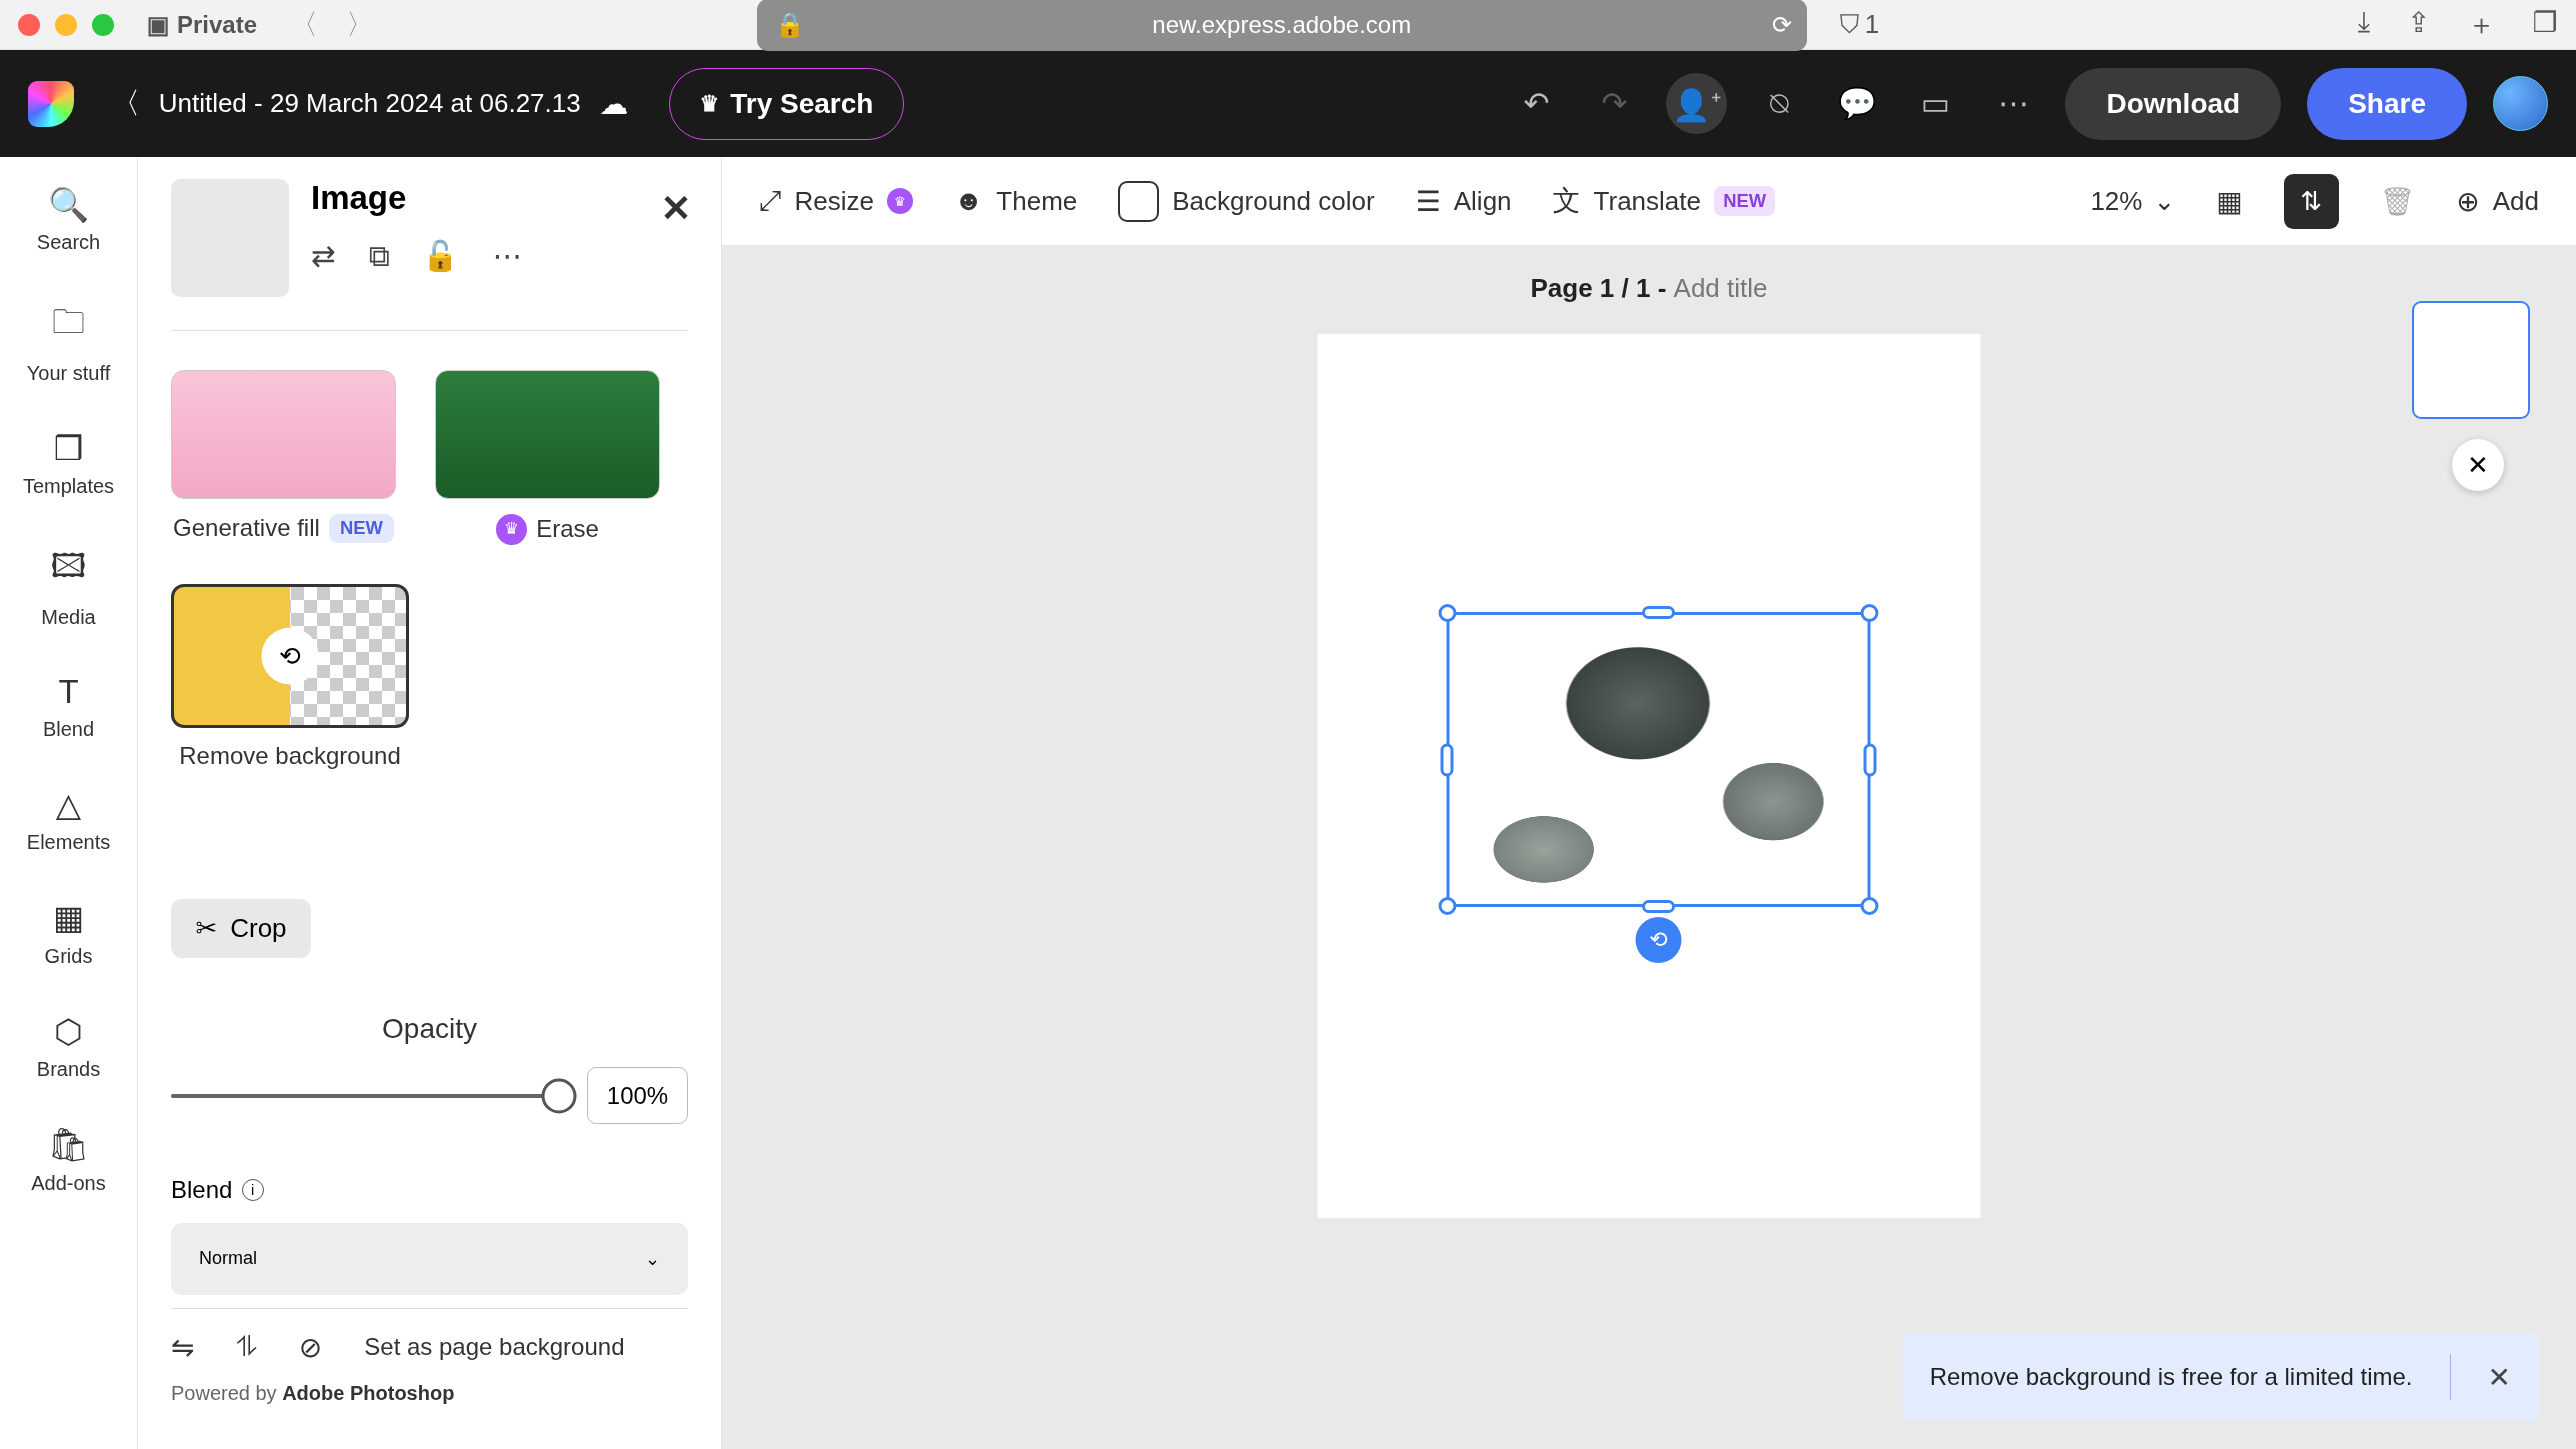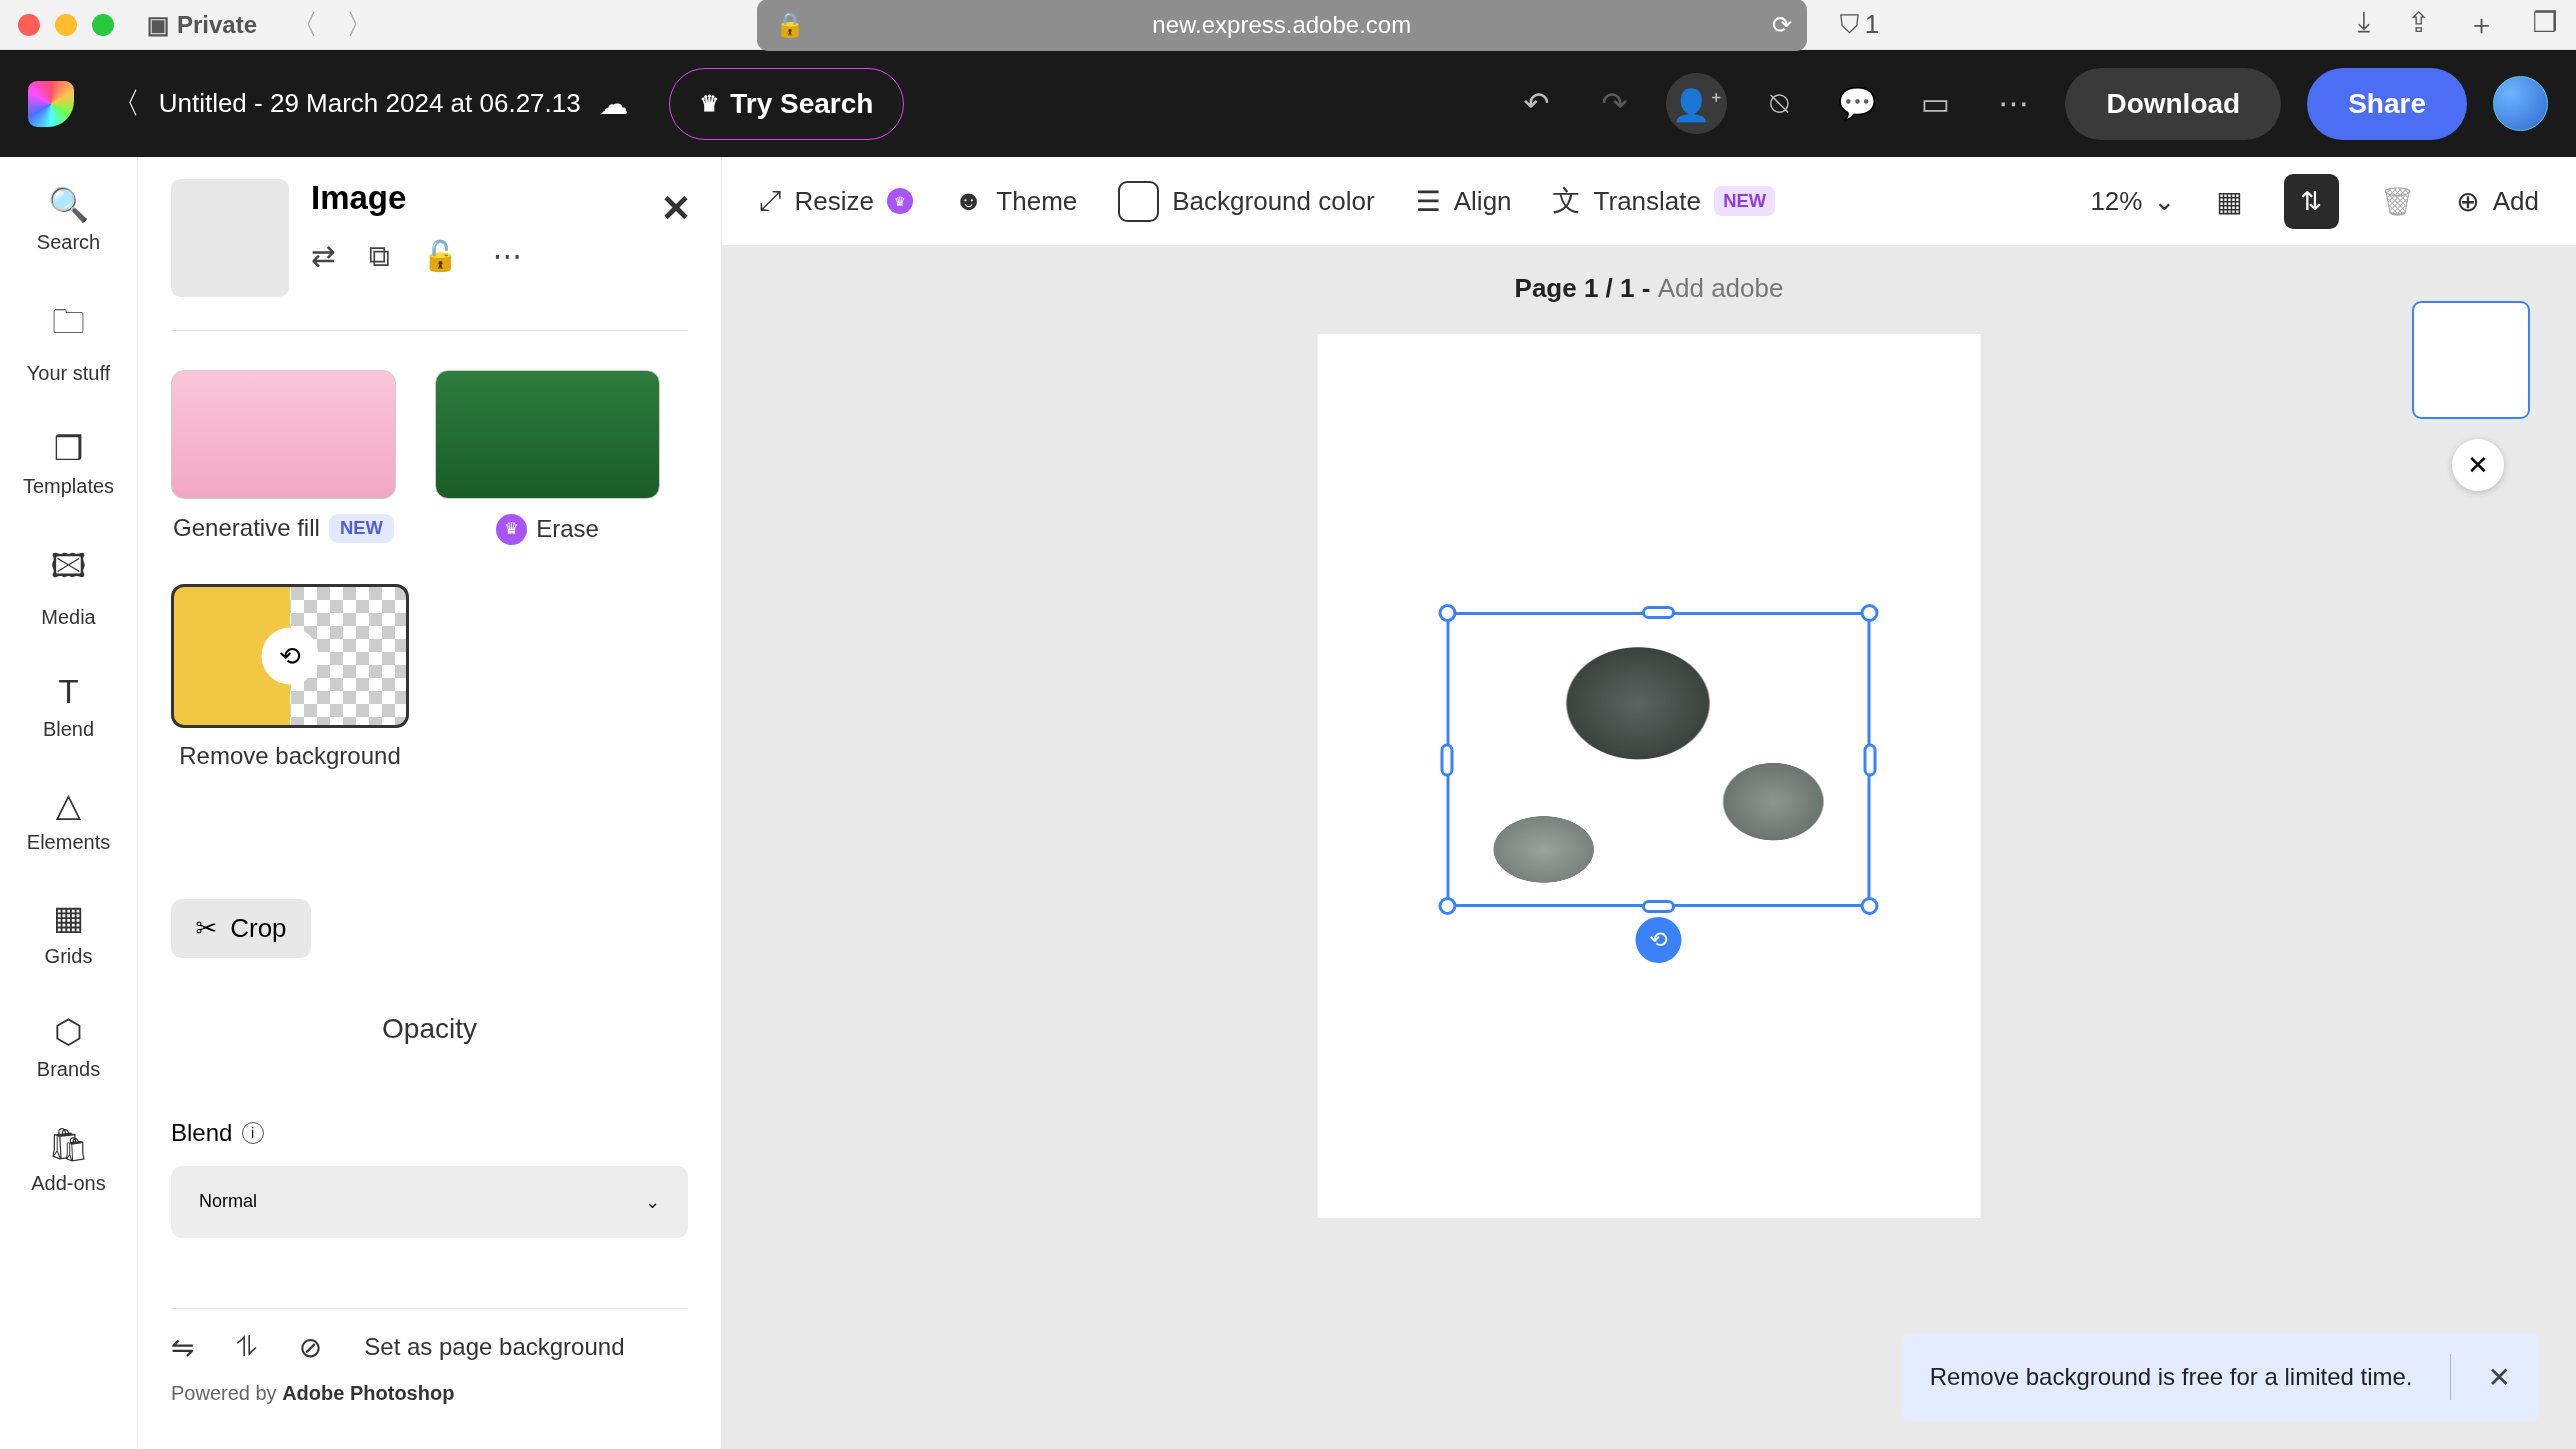--- a/index.html
+++ b/index.html
@@ -263,20 +263,26 @@
       </div>
     </div>
 
     <div class="crop-btn">
       <span>✂</span>
       <span>Crop</span>
     </div>
 
     <div class="opacity-section">
       <div class="section-label">Opacity</div>
+      <div class="opacity-row">
+        <div class="slider">
+            <div class="slider-thumb"></div>
+          </div>
+        <input class="opacity-input" value="100%" style="">
+      </div>
     </div>
 
     <div class="blend-section">
       <div class="blend-label">
           <span>Blend</span>
           <span class="info-icon">i</span>
         </div>
       <div class="blend-select">
         <span>Normal</span>
         <span>⌄</span>
@@ -325,21 +331,21 @@
         </div>
       <span class="ctx-icon">▦</span>
       <span class="ctx-btn-sq">⇅</span>
       <span class="ctx-icon" style="opacity:.4">🗑</span>
       <div class="ctx-item">
           <span class="ctx-icon">⊕</span>
           <span>Add</span>
         </div>
     </div>
 
-    <div class="page-label"><span class="pn">Page 1 / 1 - </span><span>Add adobe</span></div>
+    <div class="page-label"><span class="pn">Page 1 / 1 - </span><span>Add title</span></div>
 
     <div class="artboard">
       <div class="selection">
         <div class="creature"></div>
         <div class="sel-handle tl"></div>
         <div class="sel-handle tr"></div>
         <div class="sel-handle bl"></div>
         <div class="sel-handle br"></div>
         <div class="sel-handle tm"></div>
         <div class="sel-handle bm"></div>

